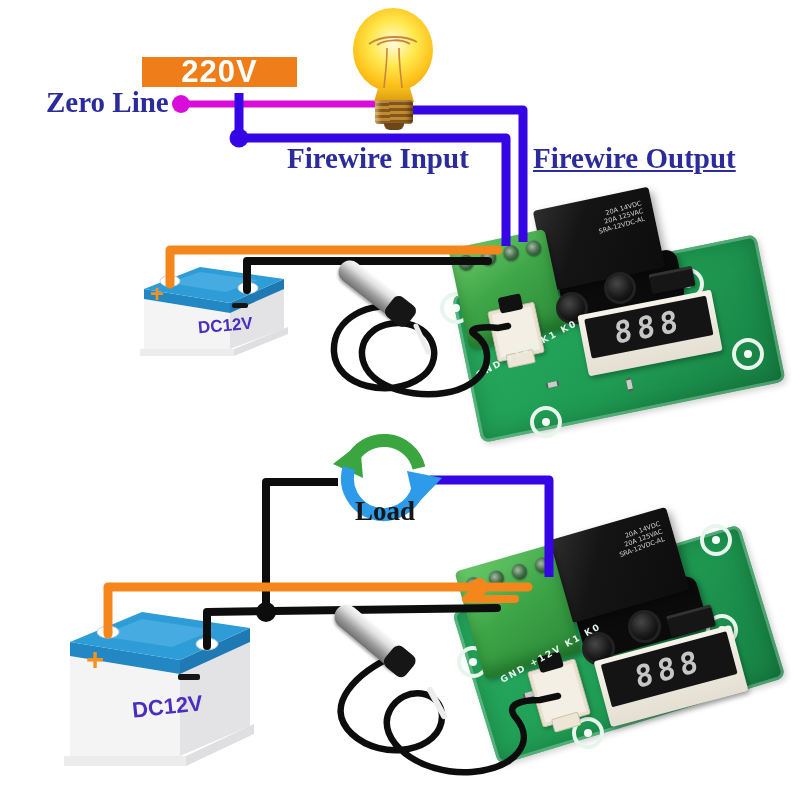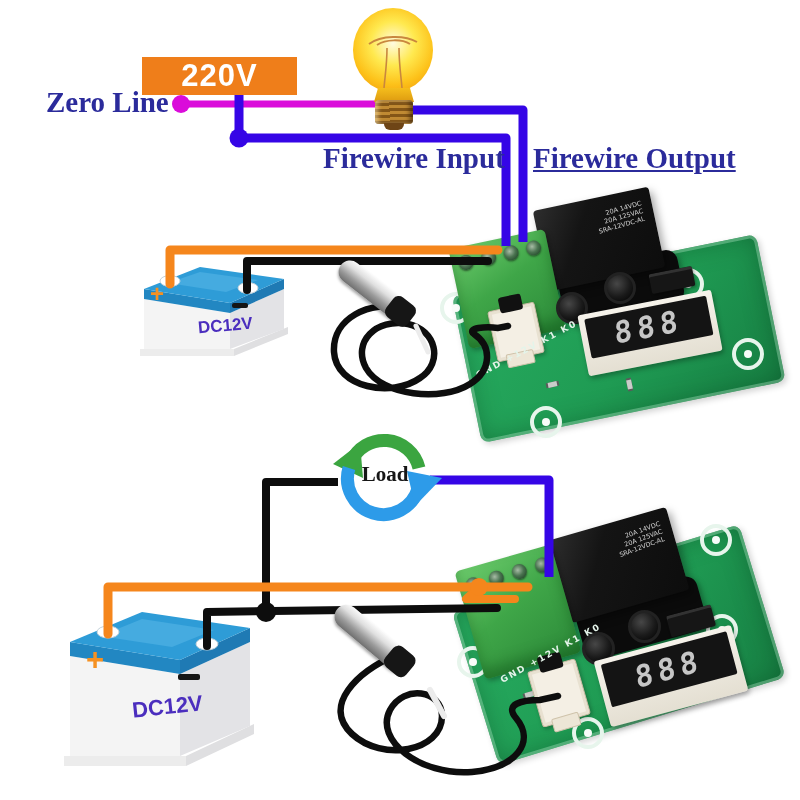--- a/index.html
+++ b/index.html
@@ -1,22 +1,22 @@
 <!DOCTYPE html>
 <html><head>
 <meta charset="utf-8">
 <style>
   html,body{margin:0;padding:0;background:#fff;}
   #canvas{position:relative;width:800px;height:800px;background:#fff;overflow:hidden;
           font-family:"Liberation Sans",sans-serif;}
   
   .lab{position:absolute;font-family:"Liberation Serif",serif;font-weight:600;
        color:#2B2B9B;font-size:29px;white-space:nowrap;}
-  .lab.black{color:#161616;font-size:21px;}
-  .supply-box{position:absolute;left:142px;top:57px;width:155px;height:38px;
+  .lab.black{color:#161616;font-size:27px;margin-top:34px;}
+  .supply-box{position:absolute;left:142px;top:57px;width:155px;height:30px;
       background:#EF7E1A;color:#fff;font-size:31px;font-weight:bold;
       display:flex;align-items:center;justify-content:center;letter-spacing:1px;}
   .dc12v{position:absolute;font-weight:bold;color:#4B2EBE;}
   .plusmark{position:absolute;color:#F59122;font-weight:bold;font-family:"Liberation Sans",sans-serif;}
   .minus{position:absolute;background:#151515;border-radius:2px;}
   
   .bulb-glass{position:absolute;left:353px;top:8px;width:80px;height:84px;border-radius:50%;
       background:radial-gradient(circle at 50% 42%, #FFFBE0 0%, #FFE94F 35%, #FDC21A 65%, #F29E0C 88%, #E08C08 100%);}
   .bulb-neck{position:absolute;left:374px;top:88px;width:40px;height:14px;
       background:linear-gradient(#F5BE1C,#DD9A10);clip-path:polygon(10% 0,90% 0,100% 100%,0 100%);}
@@ -214,21 +214,21 @@
     <path d="M 34 40 C 34 56, 32 68, 31 80 M 46 40 C 46 56, 48 68, 49 80" stroke="#C9873E" stroke-width="1.6" fill="none"></path>
   </svg>
   <div class="bulb-neck"></div>
   <div class="bulb-base"></div>
   <div class="bulb-tip"></div>
 
   <div class="supply-box">
     <span>220V</span>
   </div>
   <div class="lab" style="left:46px;top:86px;">Zero Line</div>
-  <div class="lab" style="left:287px;top:142px;margin-left:36px;">Firewire Input</div>
+  <div class="lab" style="left:287px;top:142px;">Firewire Input</div>
   <div class="lab" style="left:533px;top:142px;text-decoration:underline;">Firewire Output</div>
   <div class="lab black" style="left:350px;top:462px;width:70px;text-align:center;">Load</div>
 
   <div class="plusmark" style="left:150px;top:280px;font-size:24px;">+</div>
   <div class="minus" style="left:232px;top:303px;width:16px;height:5px;"></div>
   <div class="dc12v" style="left:198px;top:316px;font-size:17px;transform:rotate(-5deg);">DC12V</div>
 
   <div class="plusmark" style="left:86px;top:642px;font-size:31px;">+</div>
   <div class="minus" style="left:178px;top:674px;width:22px;height:6px;"></div>
   <div class="dc12v" style="left:132px;top:694px;font-size:22px;transform:rotate(-6deg);">DC12V</div>

